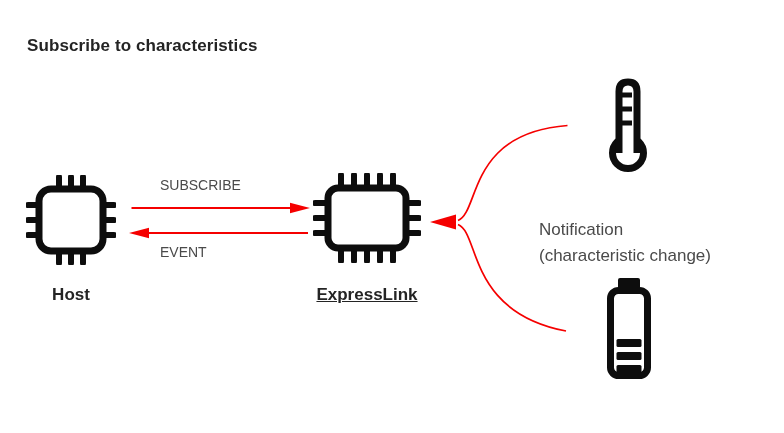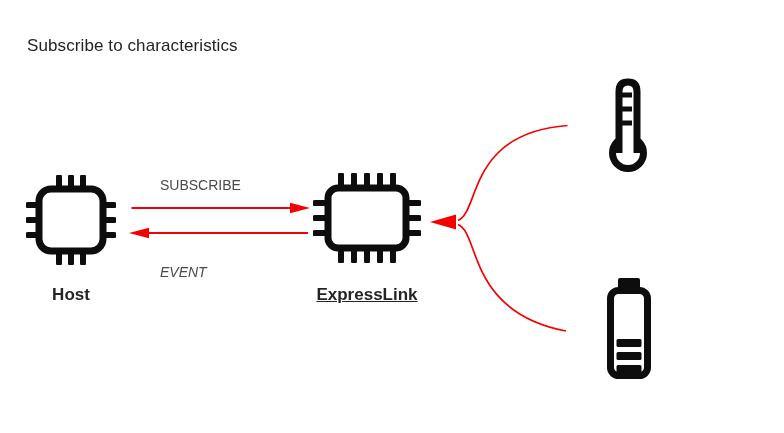--- a/index.html
+++ b/index.html
@@ -13,21 +13,21 @@
   html,body{width:784px;height:433px;}
   body{
     background:var(--background,#fff);
     font-family:"Liberation Sans",sans-serif;
     position:relative;
     overflow:hidden;
   }
   .abs{position:absolute;}
   .title{
     left:27px;top:36px;
-    font-size:17px;font-weight:normal;color:var(--text-dark,#242424);
+    font-size:17px;font-weight:bold;color:var(--text-dark,#242424);
     letter-spacing:.1px;
   }
   .chip-label{
     font-size:17px;font-weight:bold;color:var(--text-dark,#242424);
     text-align:center;
   }
   .edge-label{font-size:14px;color:var(--text-gray,#4a4a4a);}
   .note{font-size:17px;color:var(--text-gray,#4a4a4a);line-height:26px;}
   .ink{stroke:var(--icon-black,#0d0d0d);}
   .ink-fill{fill:var(--icon-black,#0d0d0d);}
@@ -56,23 +56,25 @@
     <path d="M28 2 V15 M41 2 V15 M54 2 V15 M67 2 V15 M80 2 V15"></path>
     <path d="M28 75 V88 M41 75 V88 M54 75 V88 M67 75 V88 M80 75 V88"></path>
     <path d="M2 30 H16 M2 45 H16 M2 60 H16"></path>
     <path d="M92 30 H106 M92 45 H106 M92 60 H106"></path>
   </g>
   <rect class="ink" x="15" y="15" width="78" height="60" rx="10" fill="#ffffff" stroke-width="7"></rect>
 </svg>
 <div class="abs chip-label" style="left:310px;top:285px;width:114px;text-decoration:underline;">ExpressLink</div>
 
 <div class="abs edge-label" style="left:160px;top:177px;">SUBSCRIBE</div>
-<div class="abs edge-label" style="left:160px;top:264px;font-style:italic;">EVENT</div>
+<div class="abs edge-label" style="left:160px;top:244px;">EVENT</div>
 
 <div class="abs note" style="left:539px;top:217px;">
+  <div>Notification</div>
+  <div>(characteristic change)</div>
 </div>
 
 <svg class="abs" style="left:605px;top:73px;" width="48" height="104" viewBox="0 0 48 104">
   <circle class="ink" cx="23" cy="80" r="15.5" fill="#ffffff" stroke-width="7"></circle>
   <path class="ink" d="M14 80 V18.5 Q14 9 23 9 Q32 9 32 18.5 V80" fill="#ffffff" stroke-width="7" stroke-linejoin="round"></path>
   <g class="ink" stroke-width="5" fill="none">
     <path d="M16 22 H27"></path>
     <path d="M16 36 H27"></path>
     <path d="M16 50 H27"></path>
   </g>

